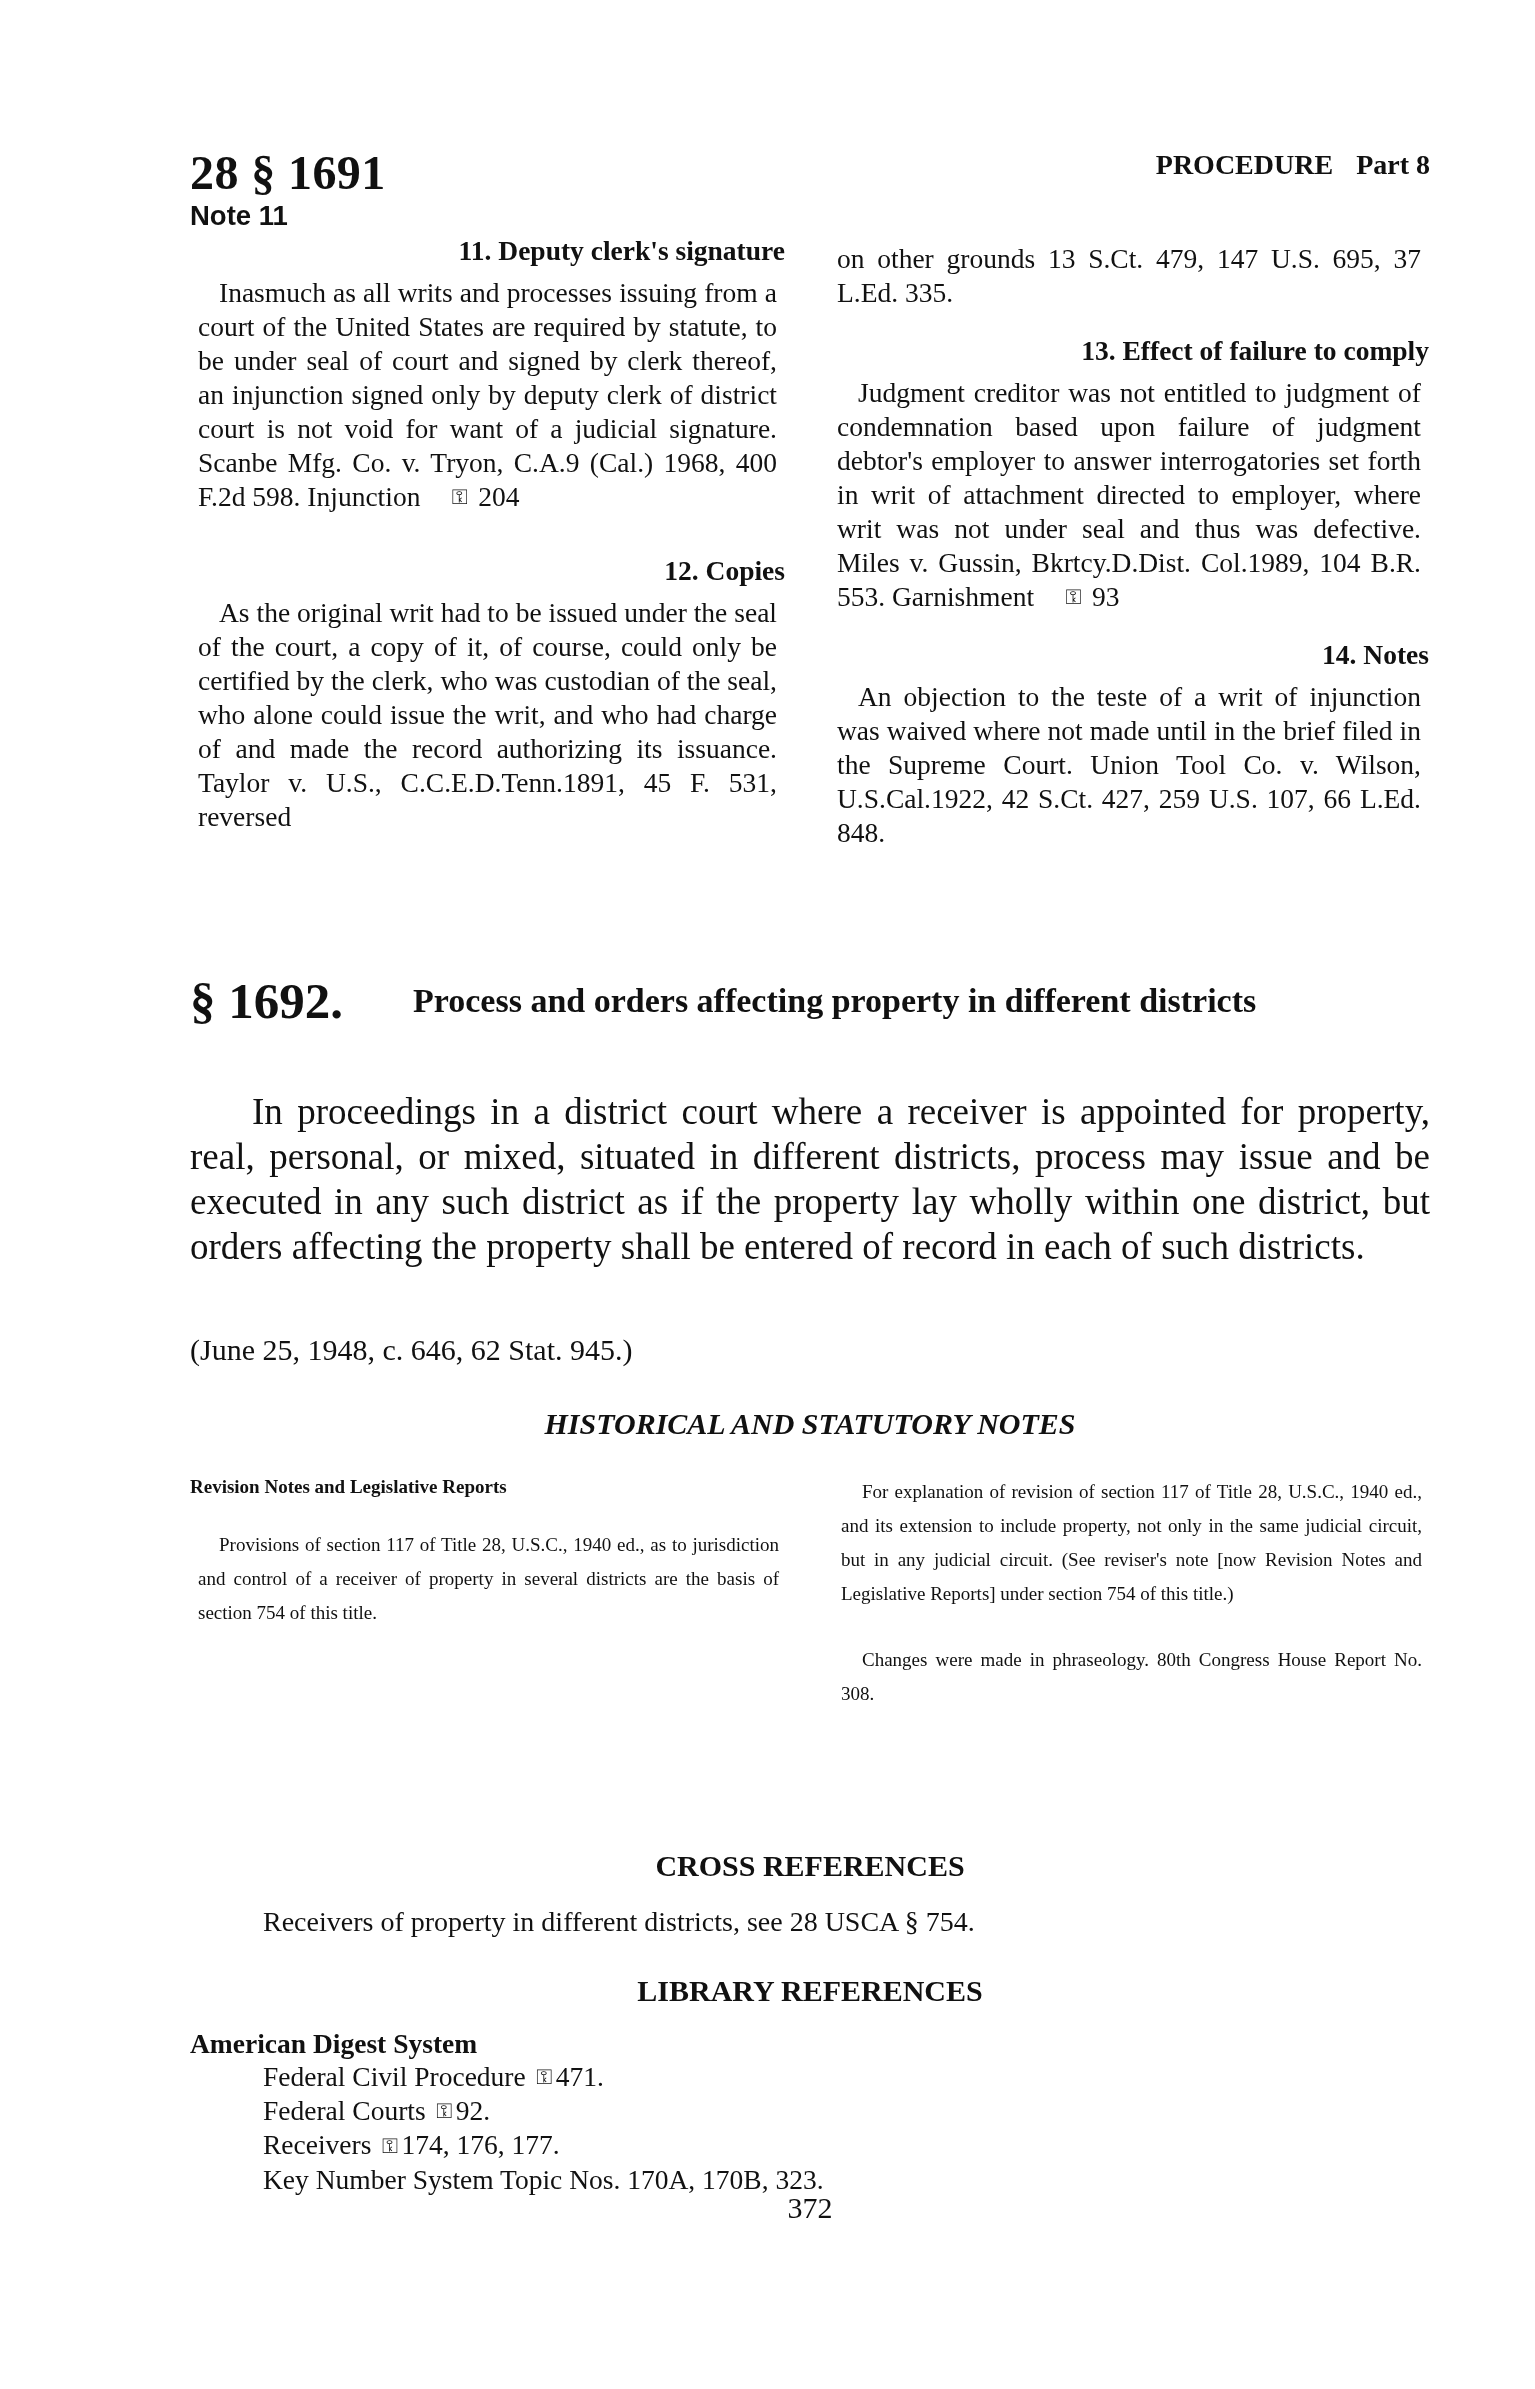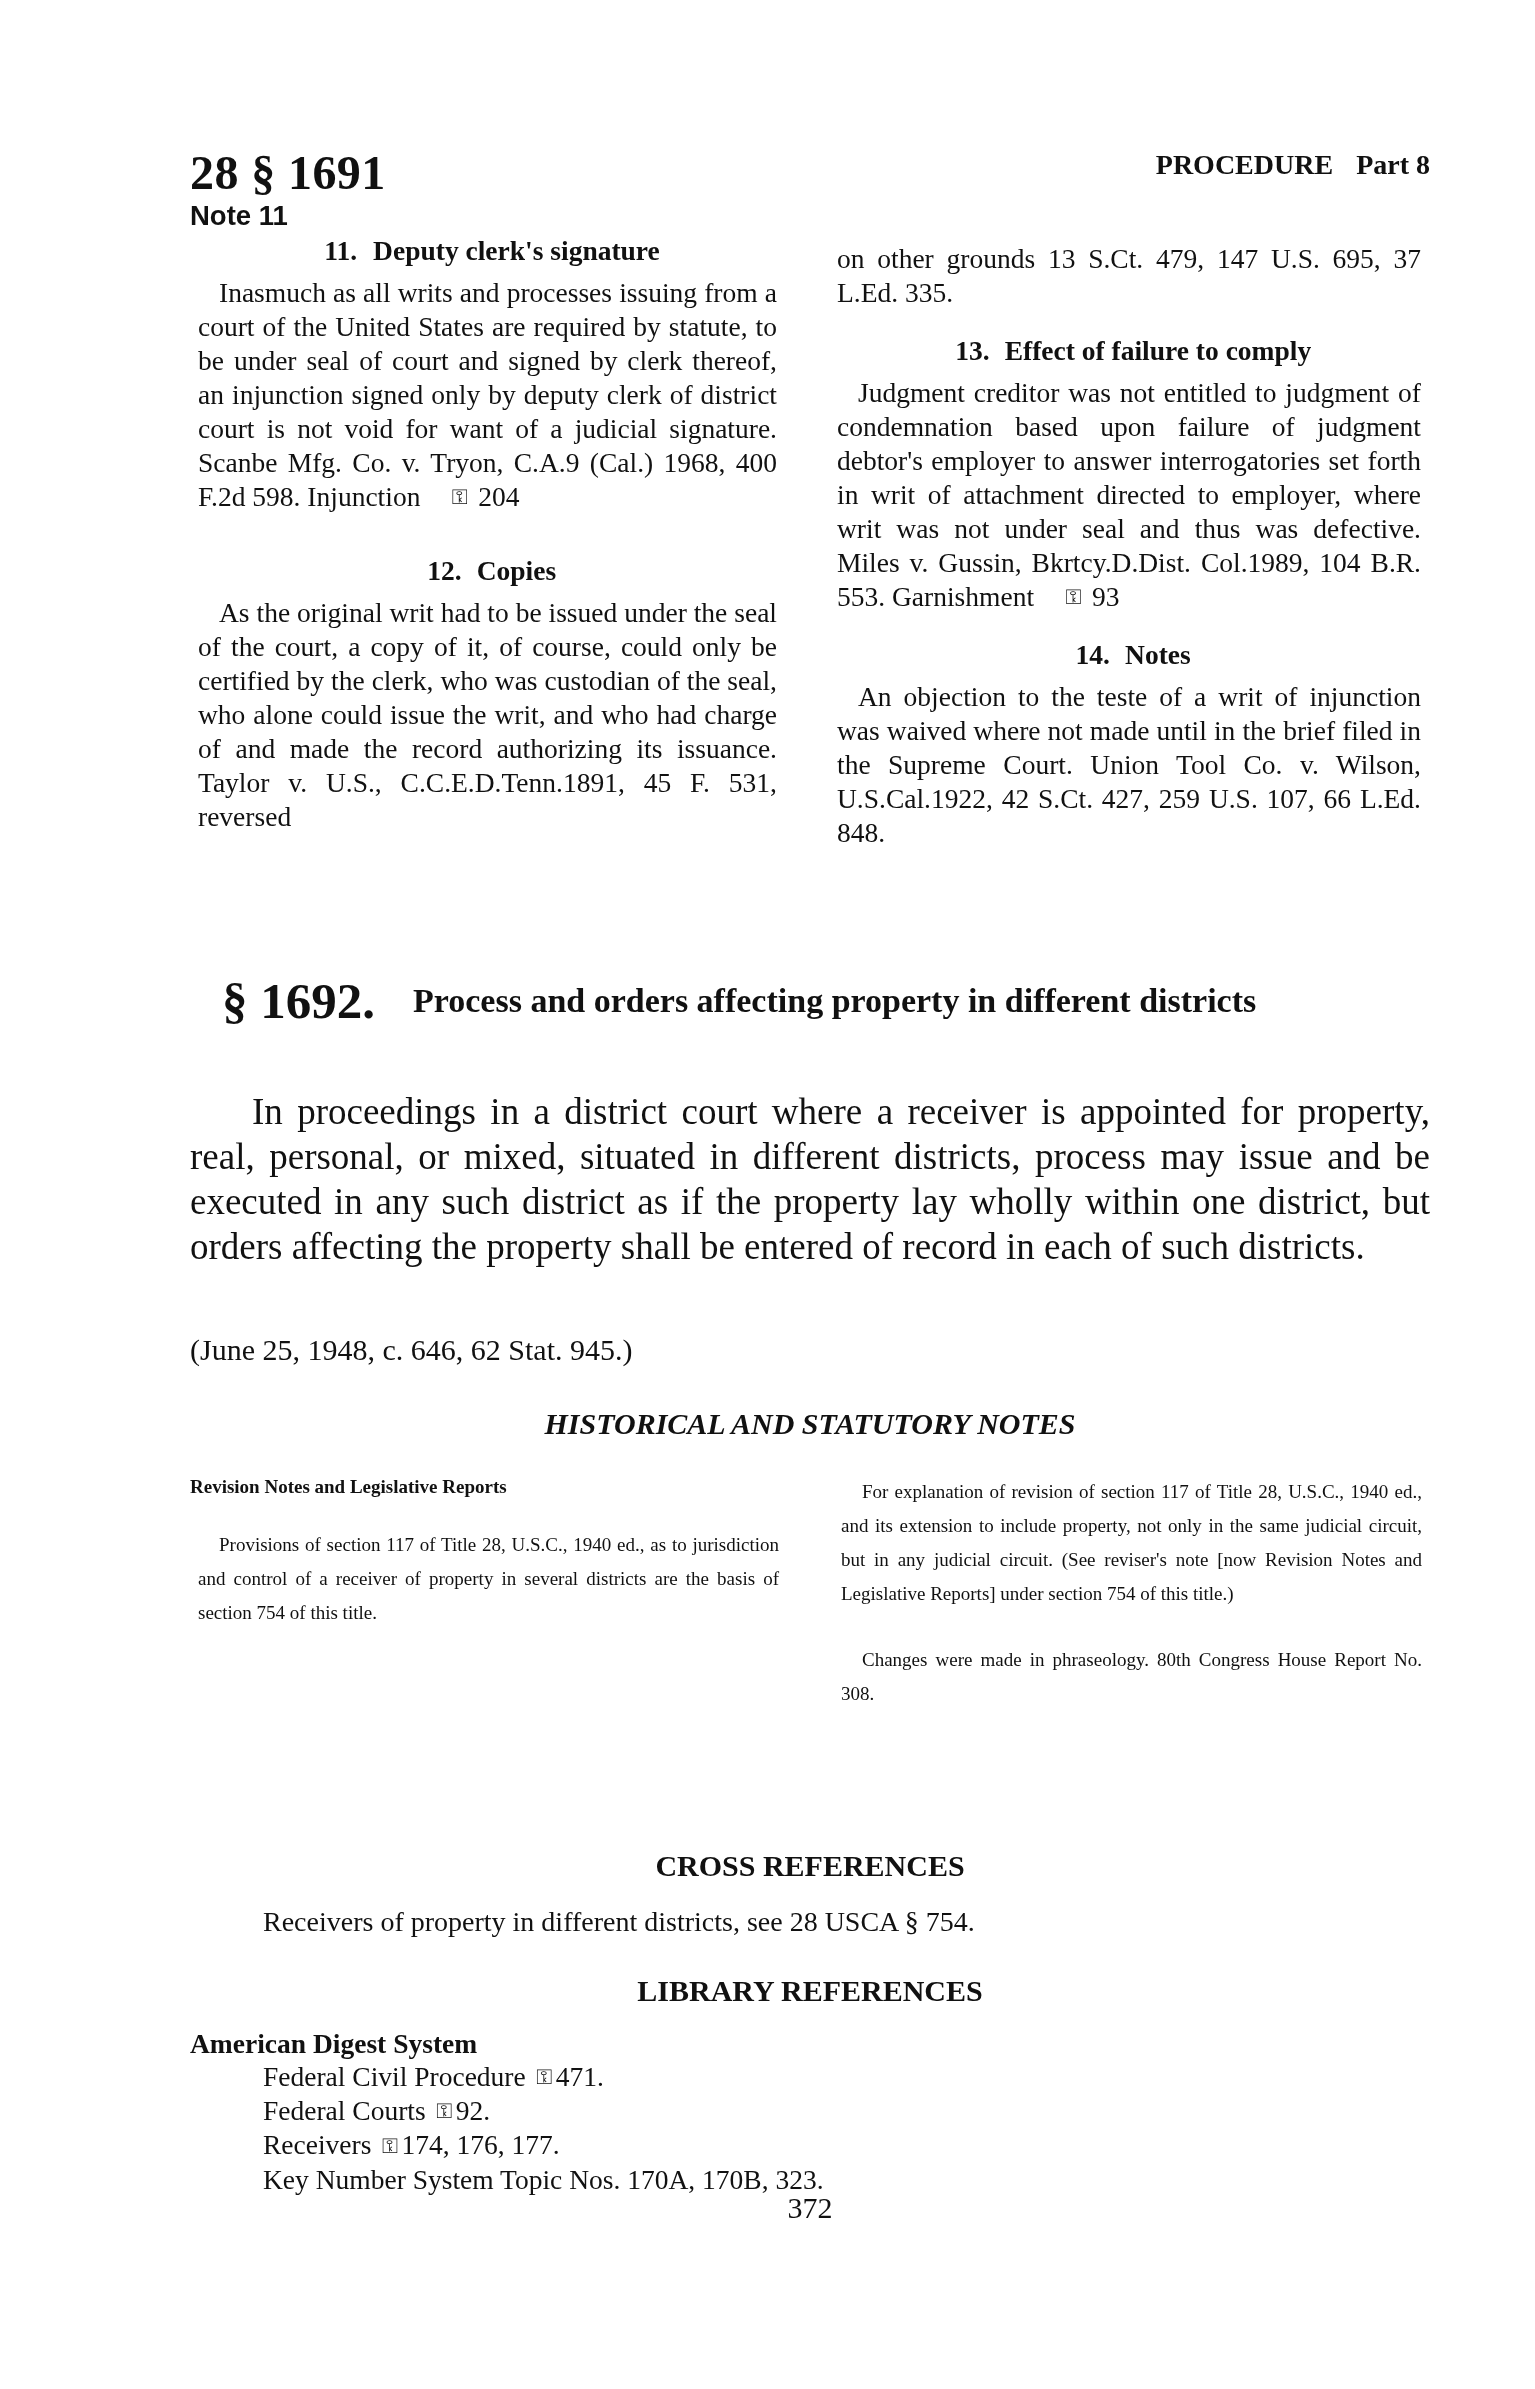--- a/index.html
+++ b/index.html
@@ -13,30 +13,30 @@
     
     .hdr-left { left: 0; top: 148px; font-weight: bold; font-size: 48px; line-height: 50px; letter-spacing: 0.4px; }
     .hdr-note { left: 0; top: 201px; font-family: "Liberation Sans", "DejaVu Sans", sans-serif; font-weight: bold; font-size: 27.5px; line-height: 30px; }
     .hdr-right { right: 0; top: 147px; font-weight: bold; font-size: 28px; line-height: 36px; }
     .hdr-right .part { margin-left: 23px; }
 
     
     .col { position: absolute; width: 595px; font-size: 27.5px; line-height: 34px; text-align: justify; }
     .col-left { left: 0; top: 234px; }
     .col-right { left: 639px; top: 234px; width: 600px; }
-    .note-h { font-weight: bold; margin: 0; text-align: center; }
+    .note-h { font-weight: bold; margin: 0; text-align: right; }
     .note-h .num { display: inline-block; min-width: 51px; }
     .note-p { margin: 8px; text-indent: 21px; }
     .gap { height: 32px; }
     .gap-s { height: 16px; }
     .key { display: inline-block; font-size: 21px; vertical-align: 1.8px; margin: 0 3.6px; }
 
     
     .sec-head { left: 0; top: 975px; width: 1240px; }
-    .sec-num { position: absolute; left: 0; top: 0; font-weight: bold; font-size: 51px; line-height: 53px; margin-left: 32px; }
+    .sec-num { position: absolute; left: 0; top: 0; font-weight: bold; font-size: 51px; line-height: 53px; }
     .sec-title { position: absolute; left: 223px; top: 5.3px; width: 1017px; font-weight: bold; font-size: 34px; line-height: 41px; }
     .statute { left: 0; top: 1089px; width: 1240px; font-size: 37px; line-height: 45px; text-align: justify; }
     .statute p { margin: 0; text-indent: 62px; }
     .credit { left: 0; top: 1332px; font-size: 30px; line-height: 36px; }
 
     .center-h { left: 0; width: 1240px; text-align: center; font-weight: bold; font-size: 30px; line-height: 36px; }
     .hist-h { top: 1406px; font-style: italic; }
     .cross-h { top: 1848px; }
     .lib-h { top: 1973px; }
 

